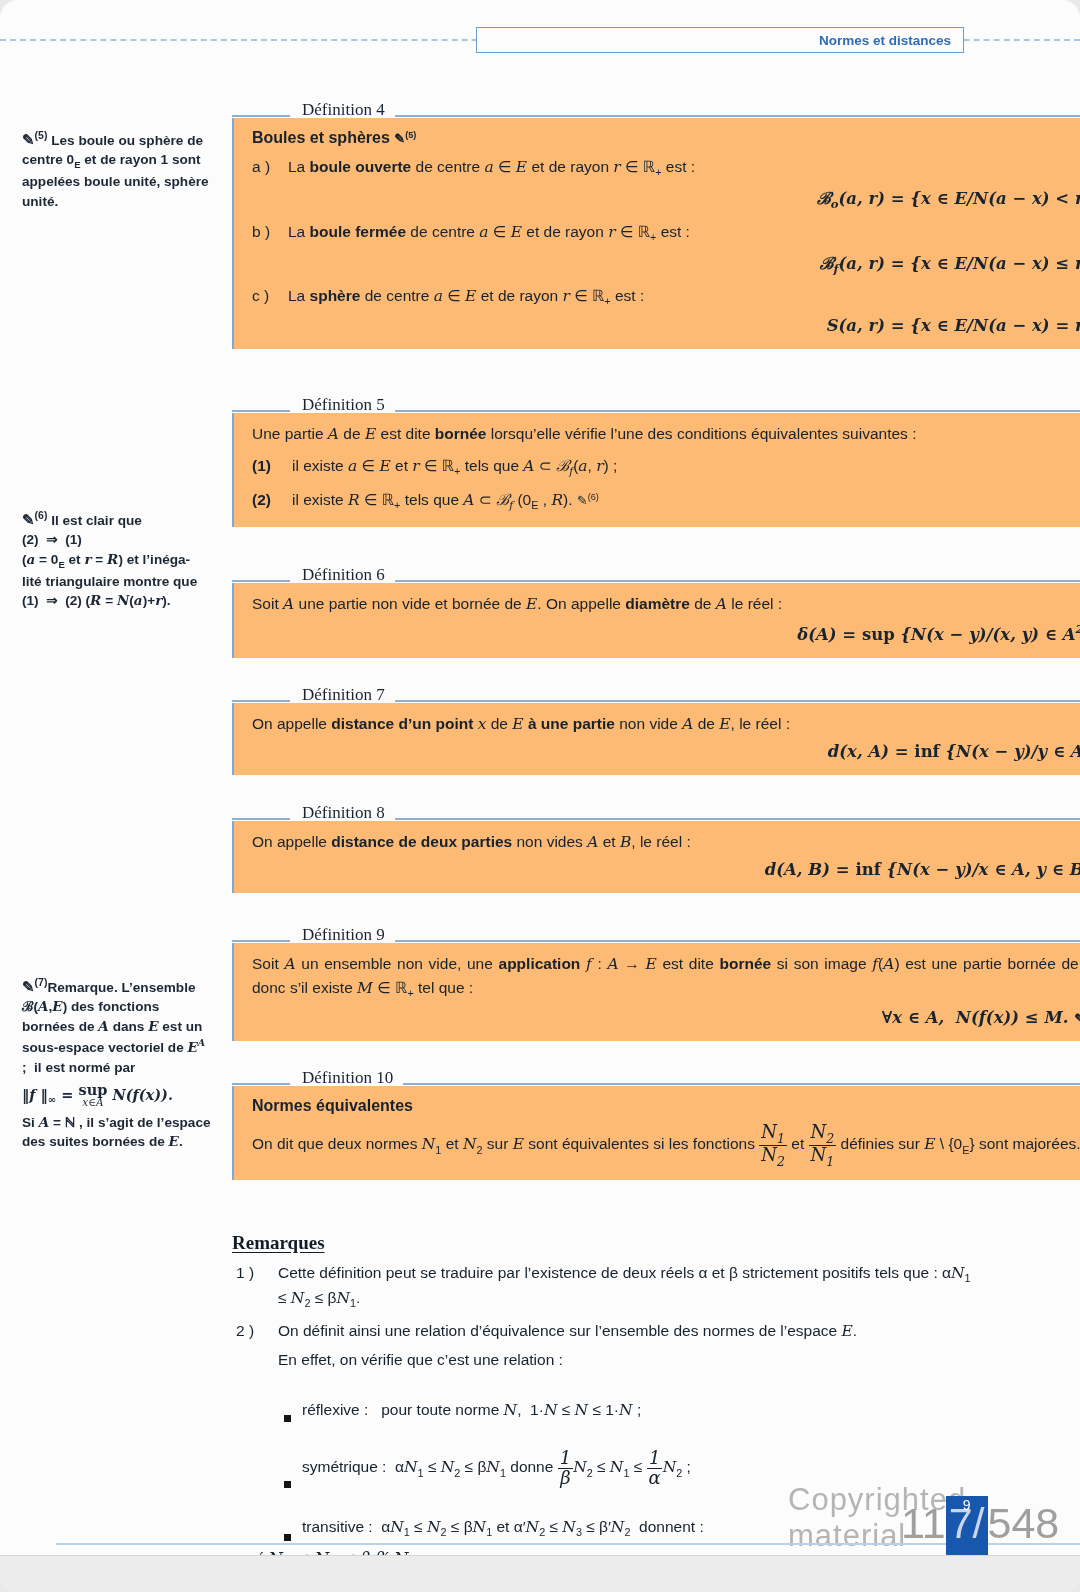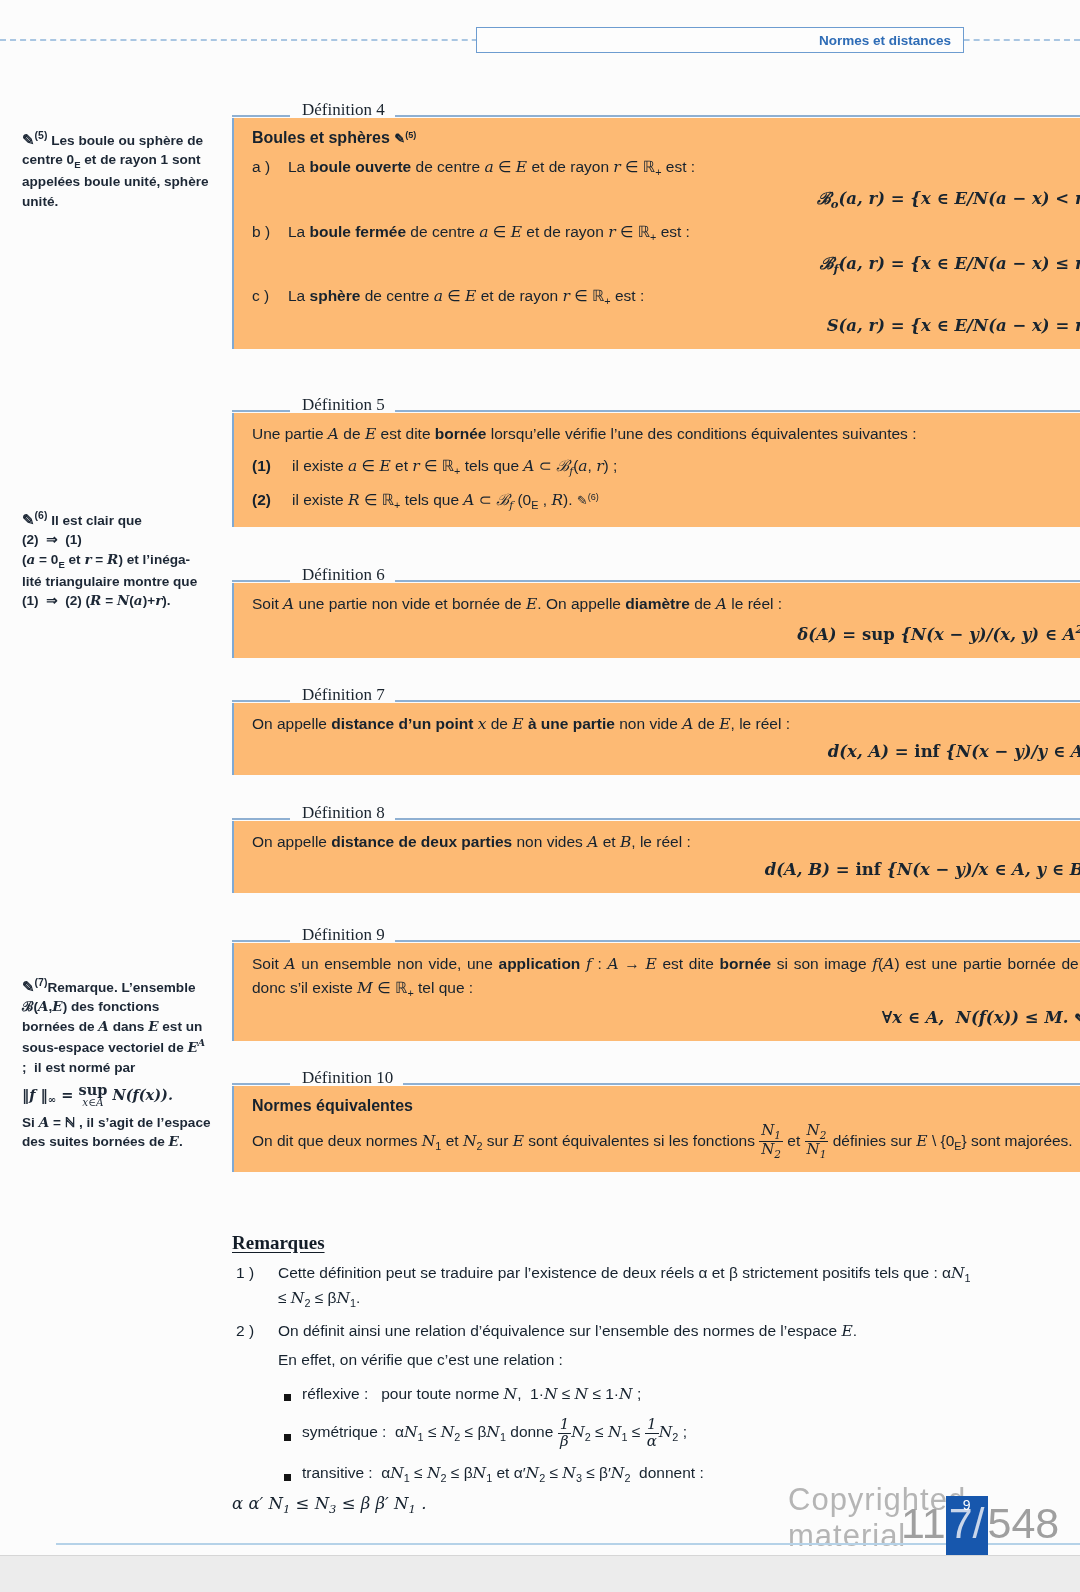--- a/index.html
+++ b/index.html
@@ -1,17 +1,17 @@
 <!DOCTYPE html>
 <html><head>
 <meta charset="utf-8">
 <style>
   html,body{margin:0;padding:0;background:#e9e9e9;}
   .page{position:relative;width:1080px;height:1592px;background:#fcfcfc;overflow:hidden;
-        font-family:"Liberation Sans",sans-serif;color:#16222e;}
+        font-family:"Liberation Sans",sans-serif;color:#16222e;border-radius:18px;}
   
   .top-dash{position:absolute;top:39px;left:0;width:100%;border-top:2px dashed #a9c6e2;}
   .header-box{position:absolute;top:27px;left:476px;width:488px;height:26px;background:#fdfdfd;
         border:1.5px solid #6d9cd0;box-sizing:border-box;display:flex;align-items:center;
         justify-content:flex-end;padding-right:12px;font-size:13.5px;font-weight:bold;color:#2e6cb6;}
   
   .mnote{position:absolute;left:22px;width:192px;font-size:13.6px;font-weight:600;
         line-height:1.45;color:#1c2735;}
   .pencil{font-size:15px;}
   .mref{font-size:10.5px;}
@@ -34,32 +34,32 @@
   .imark{flex:0 0 36px;}
   .imark.bold{font-weight:bold;flex:0 0 40px;}
   .itext{flex:1;}
   .formula{text-align:right;font-family:"DejaVu Serif",serif;font-style:italic;
         font-size:16.5px;margin:6px 0 2px;color:#18242f;font-weight:bold;}
   .formula .op, .op{font-style:normal;}
   i{font-family:"DejaVu Serif",serif;font-style:italic;}
   sub,sup{font-size:70%;}
   .pref{font-style:normal;font-size:13px;}
   .fr{display:inline-flex;flex-direction:column;align-items:center;vertical-align:middle;
-        font-family:"DejaVu Serif",serif;font-style:italic;line-height:1.05;font-size:15px;}
+        font-family:"DejaVu Serif",serif;font-style:italic;line-height:1.05;font-size:18px;}
   .fr .fn{border-bottom:1px solid #16222e;padding:0 2px;}
   .fr .fd{padding:0 2px;}
   
   .remarks{position:absolute;left:232px;top:1232px;width:742px;}
   .rhead{font-family:"Liberation Serif",serif;font-weight:bold;font-size:19px;
         text-decoration:underline;text-underline-offset:3px;margin-bottom:6px;color:#131d28;}
   .ritem{display:flex;margin-top:7px;font-size:15.5px;line-height:1.5;}
   .rmark{flex:0 0 42px;padding-left:4px;}
   .rbody{flex:1;}
   .rsub{margin-top:5px;}
-  .bullet{display:flex;margin-top:11px;font-size:15.5px;line-height:1.5;align-items:center;}
+  .bullet{display:flex;margin-top:27px;font-size:15.5px;line-height:1.5;align-items:flex-end;}
   .bsq{flex:0 0 18px;margin-left:52px;padding-top:7px;}
   .bsq::before{content:"";display:block;width:7px;height:7px;background:#141414;}
   .btext{flex:1;}
   .tformula{font-family:"DejaVu Serif",serif;font-style:italic;
         font-size:16.5px;margin-top:8px;}
   
   .watermark{position:absolute;left:788px;top:1482px;font-size:31px;color:#b5b5b5;
         letter-spacing:1px;}
   .bluefootline{position:absolute;left:56px;top:1543px;width:1024px;border-top:2px solid #b5d2e8;}
   .pager{position:absolute;left:901px;top:1502px;font-size:43px;color:#9f9f9f;

